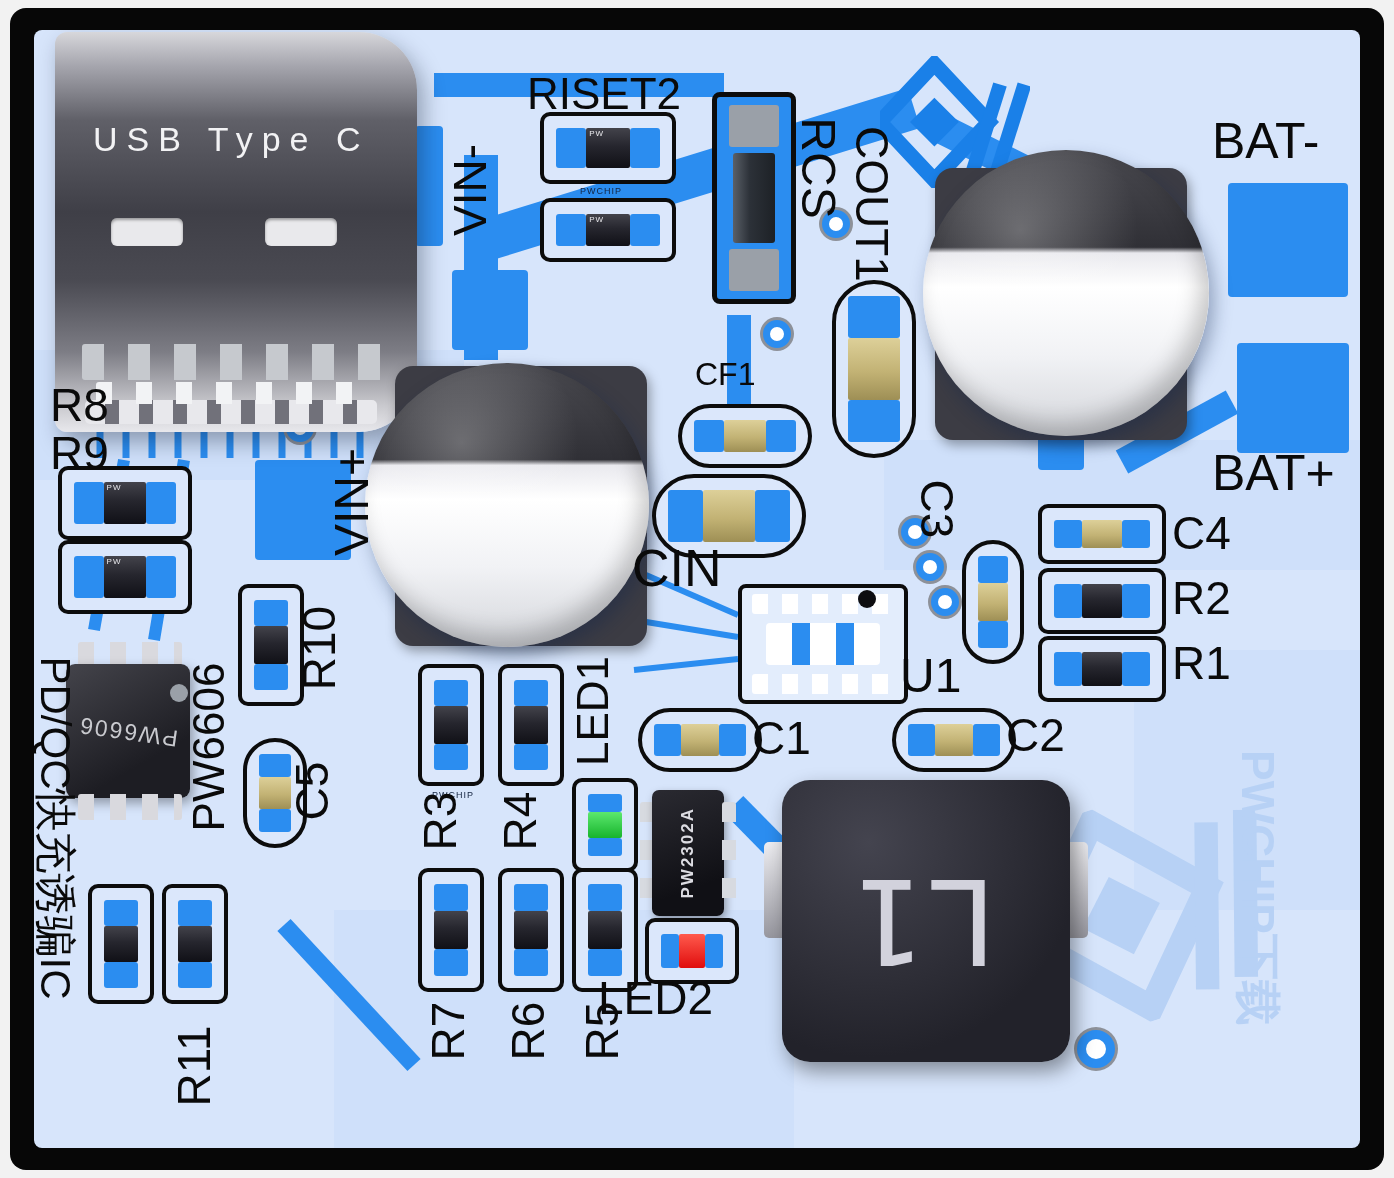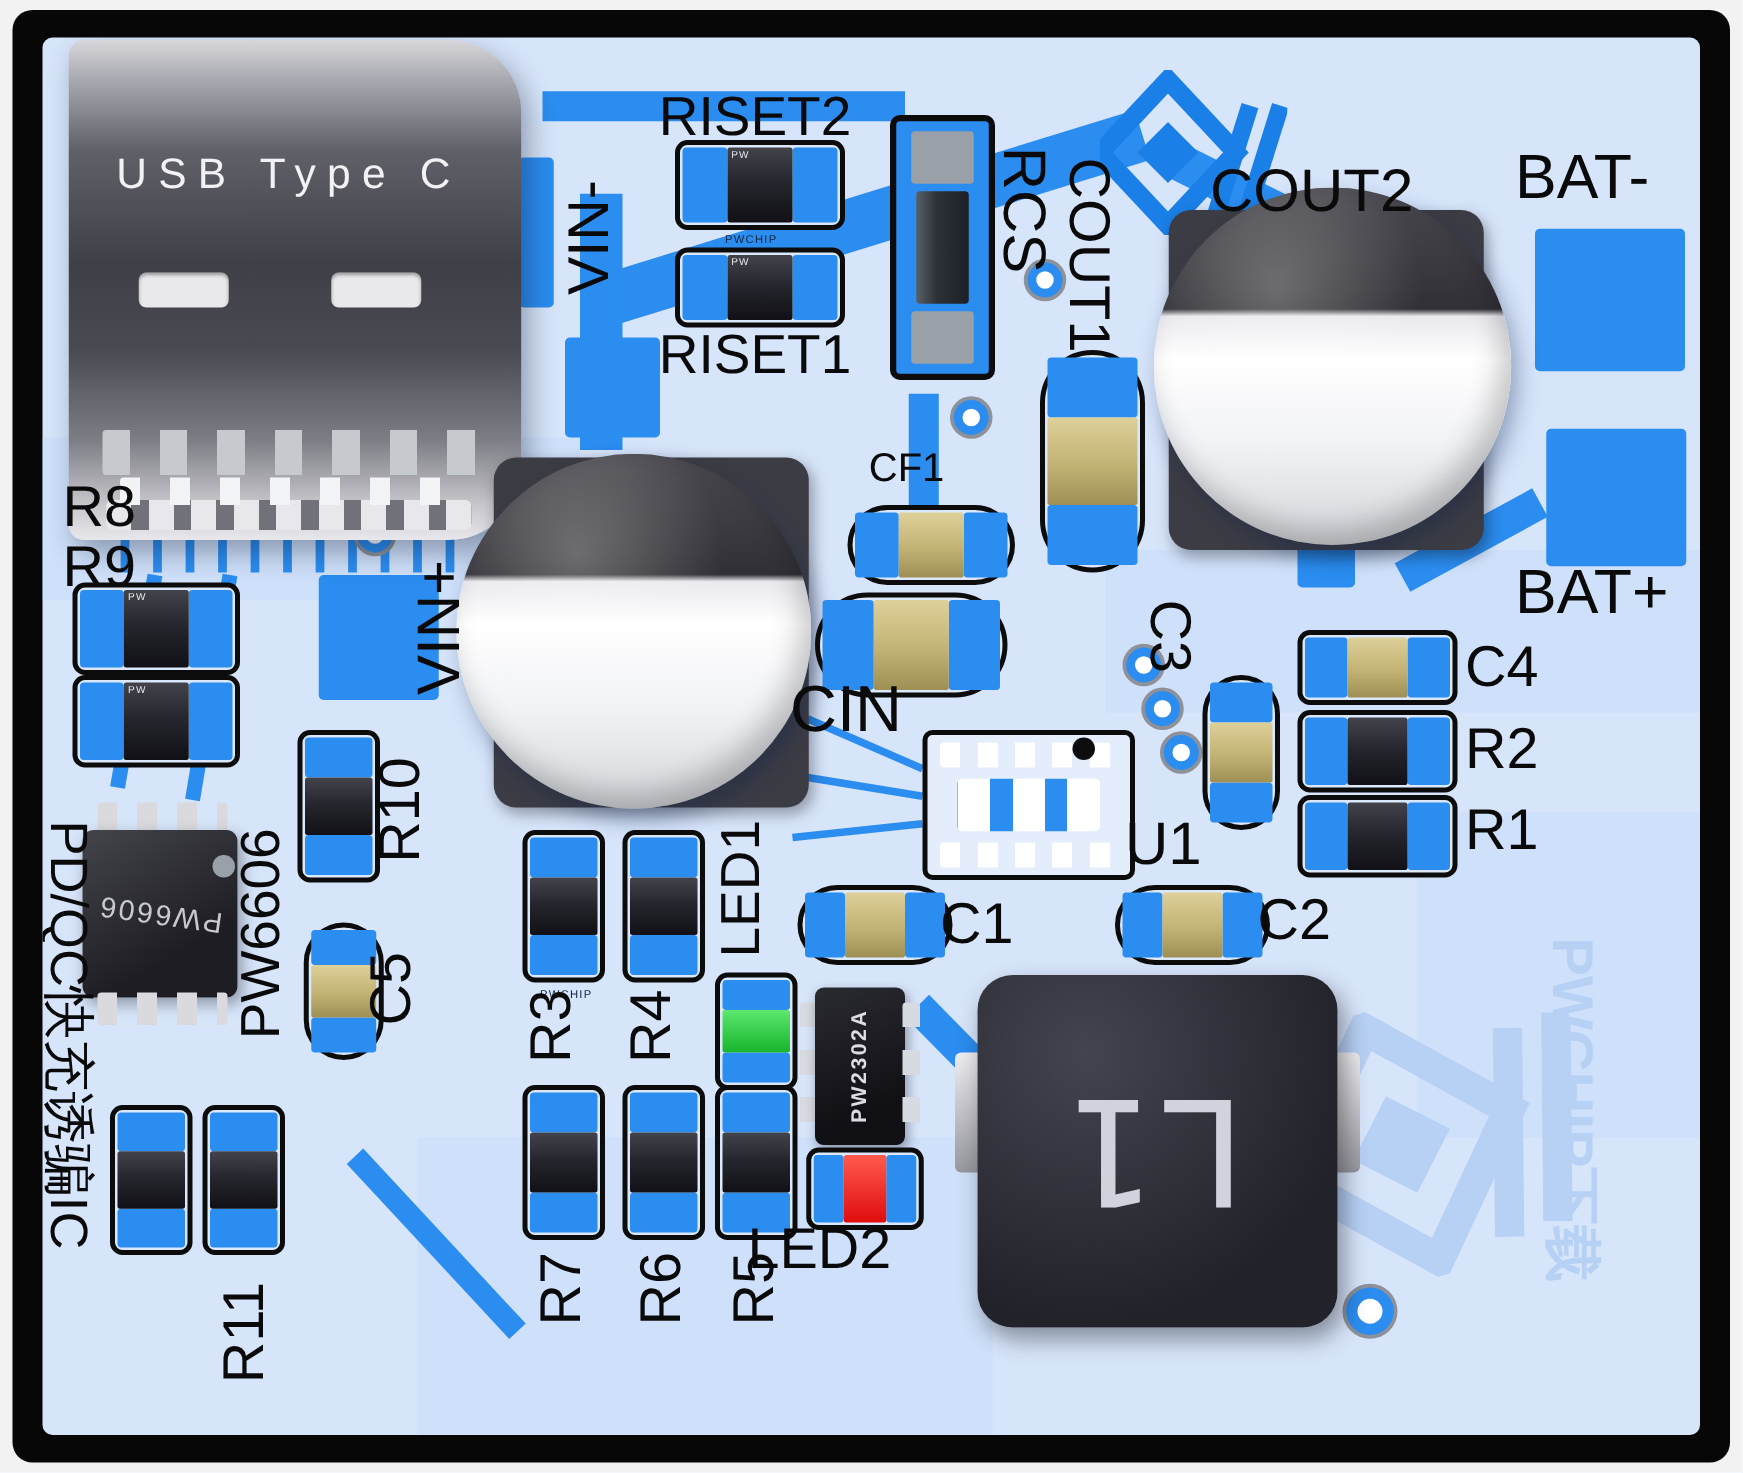--- a/index.html
+++ b/index.html
@@ -11,21 +11,21 @@
   .traces{position:absolute;left:0;top:0;width:100%;height:100%;color:var(--trace,#2b8df0);pointer-events:none;}
 
   
   .lbl{position:absolute;color:#0a0a0a;font-weight:500;white-space:nowrap;
        display:flex;align-items:center;justify-content:center;line-height:1;}
   .lbl.cw{transform:rotate(90deg);}
   .lbl.ccw{transform:rotate(-90deg);}
 
   
   .smd{position:absolute;display:flex;box-sizing:border-box;border:4px solid var(--silkscreen,#0c0c0c);
-       background:#dbe7fb;padding:2px;border-radius:10px;}
+       background:#dbe7fb;padding:12px;border-radius:10px;}
   .smd.capsule{border-radius:42px;}
   .smd.v{flex-direction:column;}
   .smd .pad{flex:0 0 29%;background:var(--trace,#2b8df0);border-radius:3px;}
   .smd .bdy{flex:1;background:linear-gradient(180deg,#43434b 0%,#26262e 45%,#101016 100%);
             border-radius:2px;position:relative;overflow:hidden;}
   .smd.cap .bdy{background:linear-gradient(180deg,#ddd099 0%,#c2b274 55%,#9e8f55 100%);}
   .smd.led-g .bdy{background:linear-gradient(180deg,#5ce86e,var(--led1-green,#17b42c));}
   .smd.led-r .bdy{background:linear-gradient(180deg,#ff5a4d,var(--led2-red,#e00d0d));}
   .microw{position:absolute;left:3px;top:1px;font-size:8px;color:#e8e8ec;letter-spacing:1px;}
   .micro{position:absolute;font-size:9px;color:#13233f;letter-spacing:1px;}
@@ -326,25 +326,23 @@
       <div class="bdy"></div>
       <div class="pad"></div>
     </div>
     <div class="smd v" style="left:128px;top:854px;width:66px;height:120px;">
       <div class="pad"></div>
       <div class="bdy"></div>
       <div class="pad"></div>
     </div>
 
     <div class="lbl" style="left:493px;top:42px;font-size:44px;">RISET2</div>
-    <div class="lbl" style="left:493px;top:232px;font-size:44px;">RISET1</div>
     <div class="lbl ccw" style="left:356px;top:135px;width:160px;height:50px;font-size:46px;">VIN-</div>
     <div class="lbl cw" style="left:724px;top:110px;width:120px;height:56px;font-size:48px;">RCS</div>
     <div class="lbl cw" style="left:758px;top:146px;width:160px;height:56px;font-size:46px;">COUT1</div>
-    <div class="lbl" style="left:934px;top:100px;font-size:48px;">COUT2</div>
     <div class="lbl" style="left:1178px;top:86px;font-size:50px;">BAT-</div>
     <div class="lbl" style="left:1178px;top:418px;font-size:50px;">BAT+</div>
     <div class="lbl" style="left:661px;top:328px;font-size:32px;">CF1</div>
     <div class="lbl" style="left:598px;top:512px;font-size:52px;">CIN</div>
     <div class="lbl ccw" style="left:238px;top:444px;width:160px;height:56px;font-size:48px;">VIN+</div>
     <div class="lbl" style="left:16px;top:352px;font-size:46px;">R8</div>
     <div class="lbl" style="left:16px;top:400px;font-size:46px;">R9</div>
     <div class="lbl ccw" style="left:230px;top:592px;width:110px;height:52px;font-size:46px;">R10</div>
     <div class="lbl ccw" style="left:70px;top:690px;width:210px;height:54px;font-size:44px;">PW6606</div>
     <div class="lbl cw" style="left:-209px;top:770px;width:460px;height:56px;font-size:42px;">PD/QC快充诱骗IC</div>

